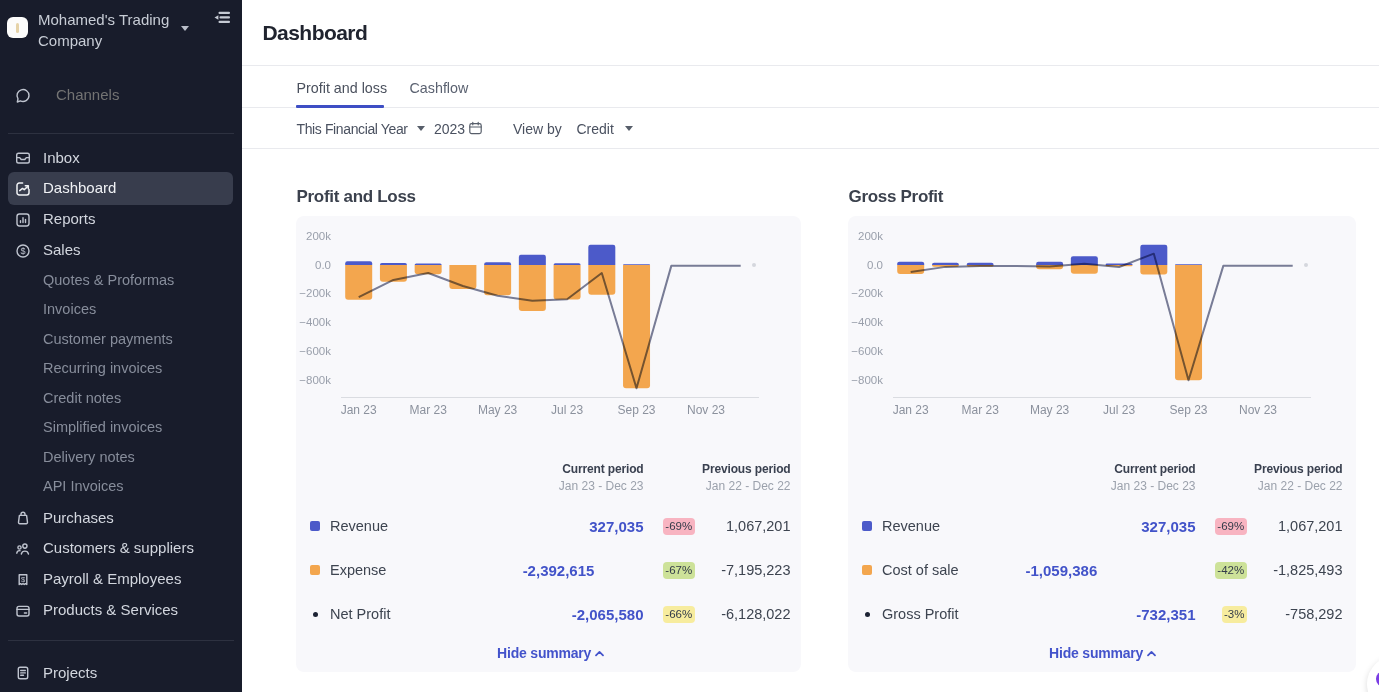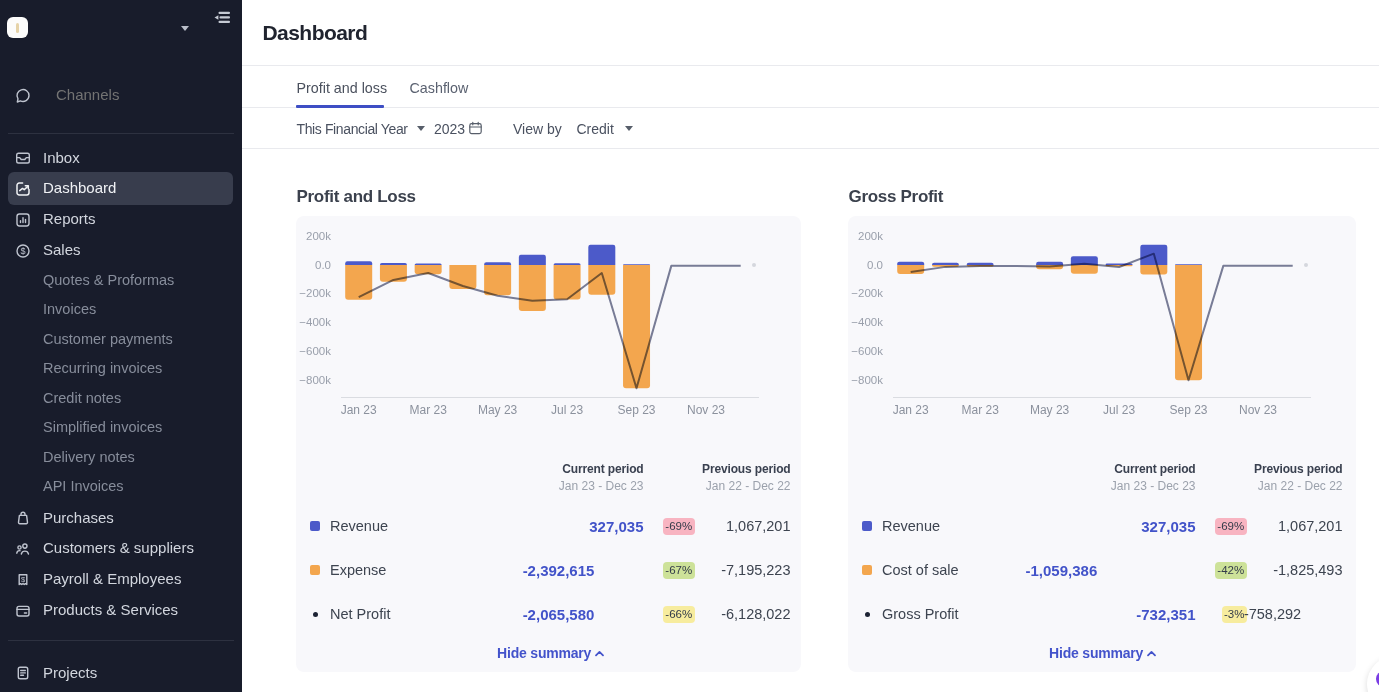--- a/index.html
+++ b/index.html
@@ -4,20 +4,21 @@
 html,body { width:1379px; height:692px; overflow:hidden; background:#ffffff;
   font-family:"Liberation Sans",sans-serif; -webkit-font-smoothing:antialiased; }
 .abs { position:absolute; }
 #root { position:relative; width:1379px; height:692px; overflow:hidden; }
 </style></head>
 <body>
 <div id="root">
 <div class="abs" style="left:0;top:0;width:242px;height:692px;background:#181c2b"></div>
     <div class="abs" style="left:7px;top:17px;width:21px;height:21px;background:#fcfcfb;border-radius:6px"></div>
     <div class="abs" style="left:15.5px;top:22.5px;width:3.5px;height:10px;background:#dfc68c;border-radius:2px;opacity:.75"></div>
+    <div class="abs" style="left:38px;top:9px;width:136px;font-size:15px;line-height:21px;color:#c7ccd5">Mohamed's Trading Company</div>
     <div class="abs" style="left:181px;top:26px;width:0;height:0;border-left:4.5px solid transparent;border-right:4.5px solid transparent;border-top:5.5px solid #b9bec9"></div>
     <svg class="abs" style="left:214px;top:11px" width="17" height="14" viewBox="0 0 17 14">
       <rect x="4.5" y="0.8" width="11.5" height="2.3" rx="1" fill="#c5cad4"></rect>
       <rect x="5.5" y="5.3" width="10.5" height="2.3" rx="1" fill="#c5cad4"></rect>
       <rect x="4.5" y="9.8" width="11.5" height="2.3" rx="1" fill="#c5cad4"></rect>
       <path d="M0.5 6.45 4.4 4.2v4.5Z" fill="#c5cad4"></path>
     </svg>
     <div class="abs" style="left:8px;top:133px;width:226px;height:1px;background:#2d3140"></div>
     <div class="abs" style="left:8px;top:640px;width:226px;height:1px;background:#2d3140"></div>
     <div class="abs" style="left:8px;top:172px;width:225px;height:33px;background:#383d4d;border-radius:6px"></div>
@@ -192,21 +193,21 @@
     <div class="abs" style="left:473.5px;top:517.5px;width:170px;text-align:right;font-size:15px;font-weight:700;color:#4253c9">327,035</div>
     <div class="abs" style="left:663.0px;top:517.5px;width:31.5px;height:17px;border-radius:4px;background:#f8b4c1;text-align:center;font-size:11.5px;line-height:17px;color:#333b49">-69%</div>
     <div class="abs" style="left:650.5px;top:517.5px;width:140px;text-align:right;font-size:14.5px;color:#3d4450">1,067,201</div>
     <div class="abs" style="left:310px;top:565px;width:10px;height:10px;border-radius:2px;background:#f3a64e"></div>
     <div class="abs" style="left:330px;top:561.5px;font-size:14.5px;color:#3d4450">Expense</div>
     <div class="abs" style="left:473.5px;top:561.5px;width:170px;text-align:center;font-size:15px;font-weight:700;color:#4253c9">-2,392,615</div>
     <div class="abs" style="left:663.0px;top:561.5px;width:31.5px;height:17px;border-radius:4px;background:#cde299;text-align:center;font-size:11.5px;line-height:17px;color:#333b49">-67%</div>
     <div class="abs" style="left:650.5px;top:561.5px;width:140px;text-align:right;font-size:14.5px;color:#3d4450">-7,195,223</div>
     <div class="abs" style="left:312.5px;top:611.5px;width:5px;height:5px;border-radius:50%;background:#1d2334"></div>
     <div class="abs" style="left:330px;top:605.5px;font-size:14.5px;color:#3d4450">Net Profit</div>
-    <div class="abs" style="left:473.5px;top:605.5px;width:170px;text-align:center;font-size:15px;font-weight:700;color:#4253c9">-2,065,580</div>
+    <div class="abs" style="left:473.5px;top:605.5px;width:170px;text-align:right;font-size:15px;font-weight:700;color:#4253c9">-2,065,580</div>
     <div class="abs" style="left:663.0px;top:605.5px;width:31.5px;height:17px;border-radius:4px;background:#f7ec9e;text-align:center;font-size:11.5px;line-height:17px;color:#333b49">-66%</div>
     <div class="abs" style="left:650.5px;top:605.5px;width:140px;text-align:right;font-size:14.5px;color:#3d4450">-6,128,022</div>
     <div class="abs" style="left:450.5px;top:645px;width:200px;text-align:center;font-size:14px;letter-spacing:-0.2px;font-weight:700;color:#4353cb">Hide summary <svg width="9" height="7" viewBox="0 0 9 7" style="vertical-align:1px">
         <path d="M1 5.4 4.5 1.8 8 5.4" fill="none" stroke="#4353cb" stroke-width="1.7" stroke-linecap="round" stroke-linejoin="round"></path>
       </svg></div>
     <div class="abs" style="left:1035.5px;top:462px;width:160px;text-align:right;font-size:12px;letter-spacing:-0.15px;font-weight:700;color:#3a4150">Current period</div>
     <div class="abs" style="left:1035.5px;top:479px;width:160px;text-align:right;font-size:12px;color:#9ba1ac">Jan 23 - Dec 23</div>
     <div class="abs" style="left:1182.5px;top:462px;width:160px;text-align:right;font-size:12px;letter-spacing:-0.15px;font-weight:700;color:#3a4150">Previous period</div>
     <div class="abs" style="left:1182.5px;top:479px;width:160px;text-align:right;font-size:12px;color:#9ba1ac">Jan 22 - Dec 22</div>
     <div class="abs" style="left:862px;top:521px;width:10px;height:10px;border-radius:2px;background:#4c5ac9"></div>
@@ -216,18 +217,18 @@
     <div class="abs" style="left:1202.5px;top:517.5px;width:140px;text-align:right;font-size:14.5px;color:#3d4450">1,067,201</div>
     <div class="abs" style="left:862px;top:565px;width:10px;height:10px;border-radius:2px;background:#f3a64e"></div>
     <div class="abs" style="left:882px;top:561.5px;font-size:14.5px;color:#3d4450">Cost of sale</div>
     <div class="abs" style="left:1025.5px;top:561.5px;width:170px;text-align:left;font-size:15px;font-weight:700;color:#4253c9">-1,059,386</div>
     <div class="abs" style="left:1215.0px;top:561.5px;width:31.5px;height:17px;border-radius:4px;background:#cde299;text-align:center;font-size:11.5px;line-height:17px;color:#333b49">-42%</div>
     <div class="abs" style="left:1202.5px;top:561.5px;width:140px;text-align:right;font-size:14.5px;color:#3d4450">-1,825,493</div>
     <div class="abs" style="left:864.5px;top:611.5px;width:5px;height:5px;border-radius:50%;background:#1d2334"></div>
     <div class="abs" style="left:882px;top:605.5px;font-size:14.5px;color:#3d4450">Gross Profit</div>
     <div class="abs" style="left:1025.5px;top:605.5px;width:170px;text-align:right;font-size:15px;font-weight:700;color:#4253c9">-732,351</div>
     <div class="abs" style="left:1222.0px;top:605.5px;width:24.5px;height:17px;border-radius:4px;background:#f7ec9e;text-align:center;font-size:11.5px;line-height:17px;color:#333b49">-3%</div>
-    <div class="abs" style="left:1202.5px;top:605.5px;width:140px;text-align:center;font-size:14.5px;color:#3d4450">-758,292</div>
+    <div class="abs" style="left:1202.5px;top:605.5px;width:140px;text-align:right;font-size:14.5px;color:#3d4450">-758,292</div>
     <div class="abs" style="left:1002.5px;top:645px;width:200px;text-align:center;font-size:14px;letter-spacing:-0.2px;font-weight:700;color:#4353cb">Hide summary <svg width="9" height="7" viewBox="0 0 9 7" style="vertical-align:1px">
         <path d="M1 5.4 4.5 1.8 8 5.4" fill="none" stroke="#4353cb" stroke-width="1.7" stroke-linecap="round" stroke-linejoin="round"></path>
       </svg></div>
 <div class="abs" style="left:1367px;top:656px;width:56px;height:56px;border-radius:50%;background:#fff;box-shadow:0 2px 6px rgba(0,0,0,.15)"></div>
     <div class="abs" style="left:1376px;top:671px;width:16px;height:16px;border-radius:50%;background:#7a3ce4"></div>
 </div>
 </body></html>

